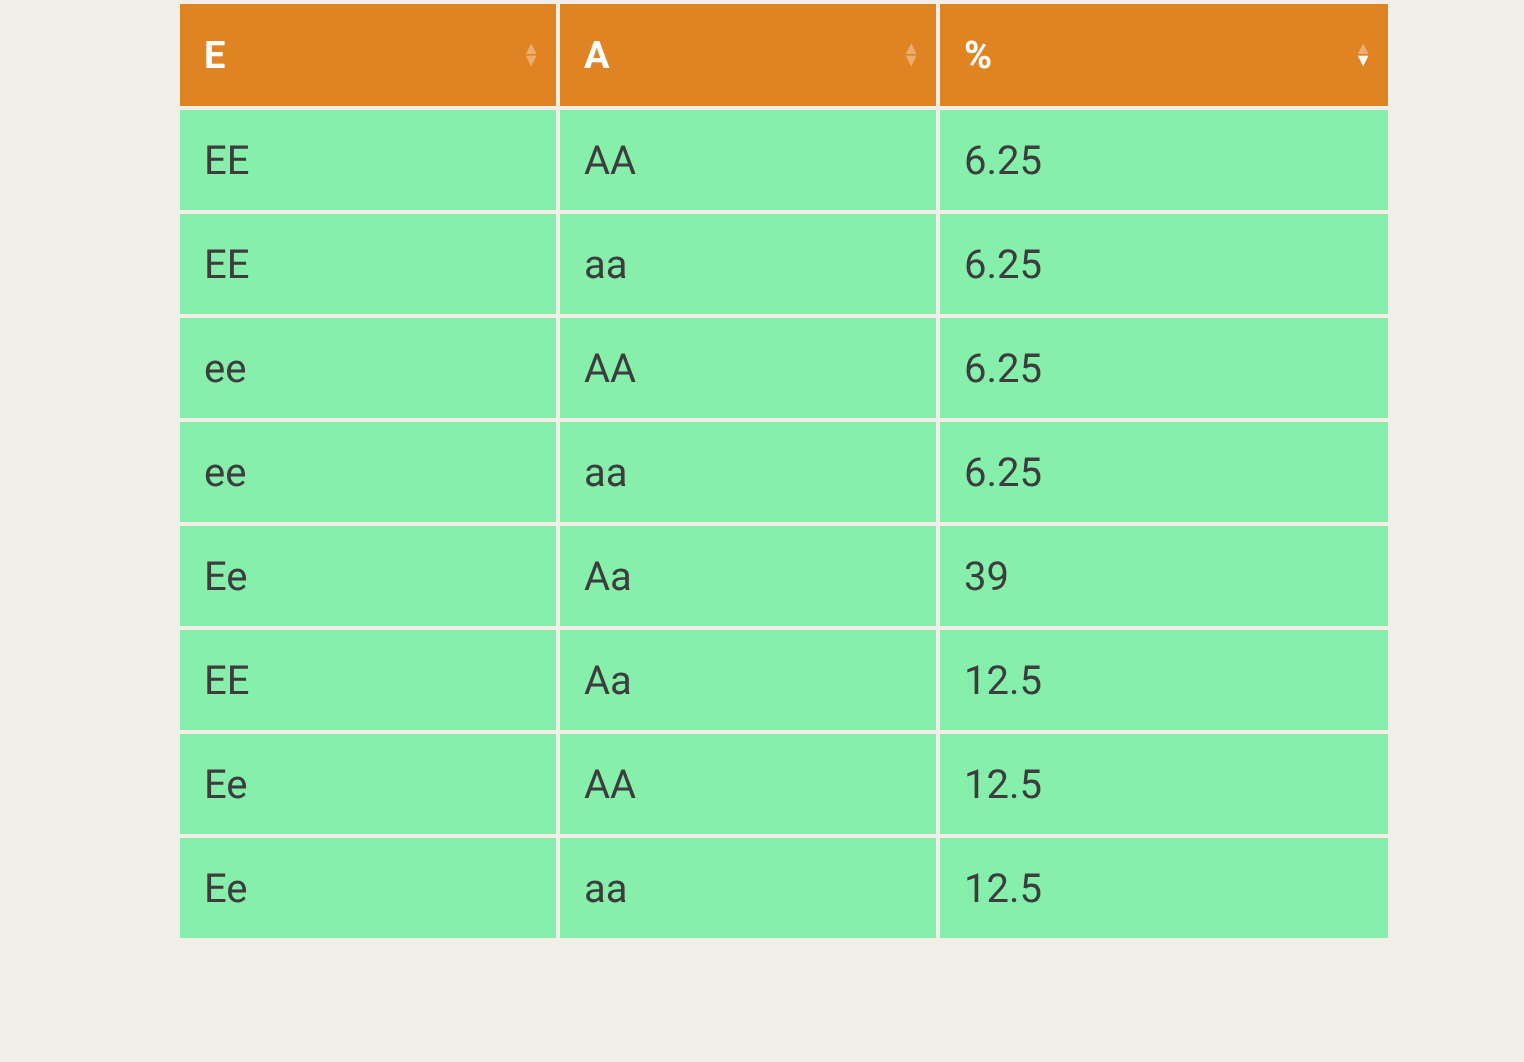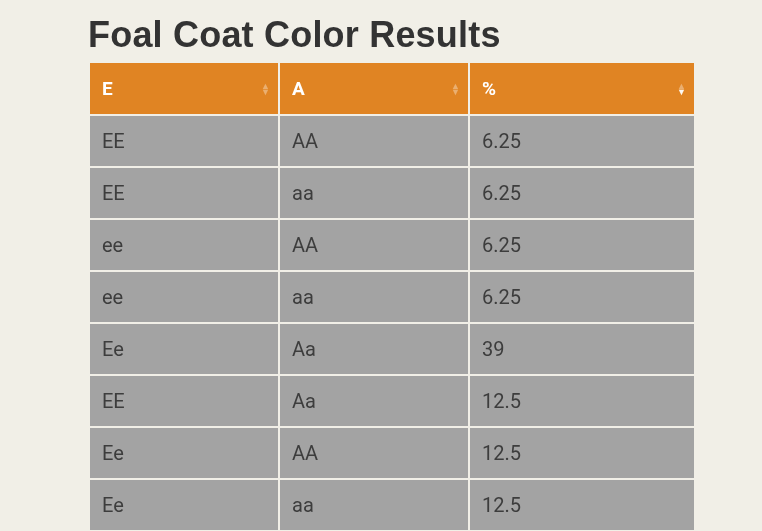--- a/index.html
+++ b/index.html
@@ -48,35 +48,34 @@
     top:50%;
     transform:translateY(-50%);
     display:flex;
     flex-direction:column;
     line-height:6px;
     font-size:9px;
   }
   .sort .up,.sort .down{color:#ffffff;opacity:.35;}
   .sort .active{opacity:.95;}
   table.results tbody td{
-    background:#a3a3a3;
+    background:#86efac;
     padding:13px 12px;
     color:#3d3d3d;
     border:0;
     font-size:20px;
   }
   col.c1{width:188px;}
   col.c2{width:188px;}
   col.c3{width:224px;}
 </style>
 </head>
 <body>
 
 <div class="wrap">
-  <h2 class="title">Foal Coat Color Results</h2>
 
   <table class="results">
     <colgroup>
         <col class="c1">
         <col class="c2">
         <col class="c3">
       </colgroup>
     <thead>
       <tr>
         <th>

